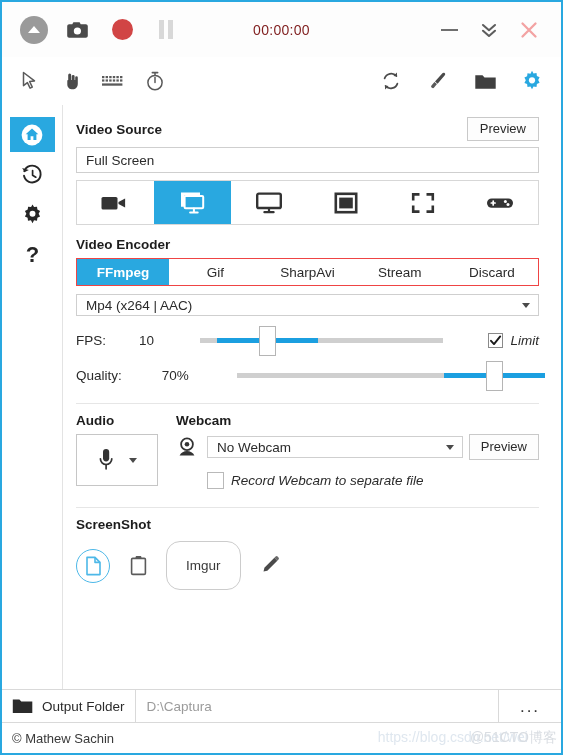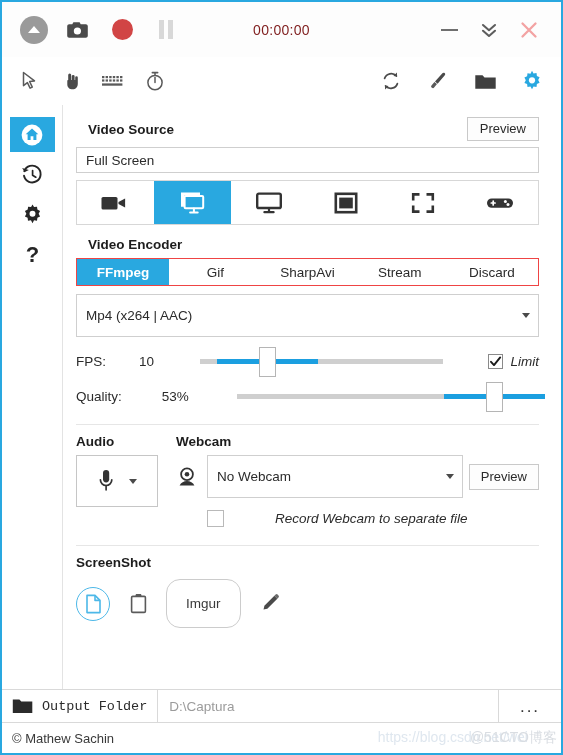--- a/index.html
+++ b/index.html
@@ -67,21 +67,21 @@
   .side-item{
     width:45px;height:35px;margin-bottom:5px;display:flex;align-items:center;justify-content:center;
     cursor:pointer;
   }
   .side-item.active{background:#29a8e0;}
 
   .content{
     flex:1 1 auto;padding:8px 22px 0 13px;box-sizing:border-box;overflow:hidden;
   }
 
-  .sec-head{display:flex;align-items:center;margin:4px 0 6px 12px;}
+  .sec-head{display:flex;align-items:center;margin:4px 0 6px 0;}
   .sec-title{font-weight:bold;font-size:13.5px;color:#1d1d1d;}
   .sec-head .spacer{flex:1;}
 
   .btn-plain{
     border:1px solid #c9c9c9;background:#fdfdfd;color:#2b2b2b;
     font-family:inherit;font-size:13px;padding:3px 12px;cursor:pointer;line-height:16px;
   }
 
   .textbox{
     border:1px solid #cfcfcf;background:#ffffff;height:26px;display:flex;align-items:center;
@@ -100,21 +100,21 @@
   .tabbar{
     border:1px solid #ef4444;height:28px;display:flex;background:#ffffff;box-sizing:border-box;
   }
   .tabbar .tab{
     flex:1 1 0;display:flex;align-items:center;justify-content:center;cursor:pointer;
     font-size:13.5px;color:#2b2b2b;
   }
   .tabbar .tab.active{background:#29a8e0;color:#ffffff;font-weight:bold;}
 
   .combo{
-    border:1px solid #cfcfcf;background:#ffffff;height:43px;display:flex;align-items:center;
+    border:1px solid #cfcfcf;background:#ffffff;height:22px;display:flex;align-items:center;
     padding:0 8px 0 9px;font-size:13.5px;color:#2b2b2b;box-sizing:border-box;cursor:pointer;
   }
   .combo .cv{flex:1;overflow:hidden;white-space:nowrap;}
   .caret{
     width:0;height:0;border-left:4.5px solid transparent;border-right:4.5px solid transparent;
     border-top:5px solid #4a4a4a;margin-left:6px;
   }
 
   .slider-row{display:flex;align-items:center;height:29px;gap:33px;}
   .slider-lbl{font-size:13.5px;color:#2b2b2b;white-space:nowrap;}
@@ -145,21 +145,21 @@
     display:flex;align-items:center;justify-content:center;cursor:pointer;background:#fff;
   }
 
   
   .outrow{
     height:32px;flex:0 0 32px;display:flex;align-items:stretch;
     border-top:1px solid #d9d9d9;border-bottom:1px solid #d9d9d9;background:#ffffff;
   }
   .out-label{
     display:flex;align-items:center;gap:9px;padding:0 10px 0 10px;
-    border-right:1px solid #d9d9d9;font-size:13.5px;color:#2b2b2b;cursor:pointer;font-family:Liberation Mono, monospace;
+    border-right:1px solid #d9d9d9;font-size:13.5px;color:#2b2b2b;cursor:pointer;
   }
   .out-path{
     flex:1;display:flex;align-items:center;padding-left:11px;font-size:13.5px;color:#9b9b9b;
   }
   .out-more{
     width:62px;border-left:1px solid #d9d9d9;display:flex;align-items:center;justify-content:center;
     cursor:pointer;letter-spacing:2px;font-size:17px;color:#333;line-height:1;
   }
   .statusbar{
     height:30px;flex:0 0 30px;display:flex;align-items:center;padding-left:10px;
@@ -421,21 +421,21 @@
             <svg width="13" height="13" viewBox="0 0 13 13">
               <path d="M2 6.8l3 3.3L11.2 2.4" stroke="#1a1a1a" stroke-width="1.9" fill="none" stroke-linecap="round" stroke-linejoin="round"></path>
             </svg>
           </div>
           <span class="chk-label">Limit</span>
         </div>
       </div>
 
       <div class="slider-row" style="margin-top:6px;">
         <span class="slider-lbl">Quality:</span>
-        <span class="slider-lbl" style="margin-left:7px;min-width:34px;">53%</span>
+        <span class="slider-lbl" style="margin-left:7px;min-width:34px;">70%</span>
         <div class="slider" style="margin-left:8px;margin-right:0;">
           <div class="track"></div>
           <div class="fillseg" id="q-seg-a" style="left: 207.1px; width: 42px;"></div>
           <div class="fillseg" id="q-seg-b" style="left: 266.1px; width: 42px;"></div>
           <div class="thumb" id="q-thumb" style="left: 249.1px;"></div>
         </div>
       </div>
 
       <div class="hr"></div>
 
@@ -462,21 +462,21 @@
               <circle cx="11" cy="8.2" r="2.3" fill="#333333"></circle>
               <path d="M3.6 19.6c1.4-3 4.2-4.6 7.4-4.6s6 1.6 7.4 4.6z" fill="#333333"></path>
             </svg>
             <div class="combo" style="flex:1;margin-left:9px;">
               <span class="cv">No Webcam</span>
               <span class="caret"></span>
             </div>
             <button class="btn-plain" style="margin-left:6px;padding:4px 11px;">Preview</button>
           </div>
 
-          <div style="display:flex;align-items:center;margin-top:12px;margin-left:31px;gap:44px;">
+          <div style="display:flex;align-items:center;margin-top:12px;margin-left:31px;">
             <div class="check" style="width:17px;height:17px;flex:0 0 17px;border-color:#b9b9b9;"></div>
             <span class="chk-label">Record Webcam to separate file</span>
           </div>
         </div>
       </div>
 
       <div class="hr" style="margin-top:18px;"></div>
 
       <div class="sec-title" style="margin-bottom:9px;">ScreenShot</div>
 

